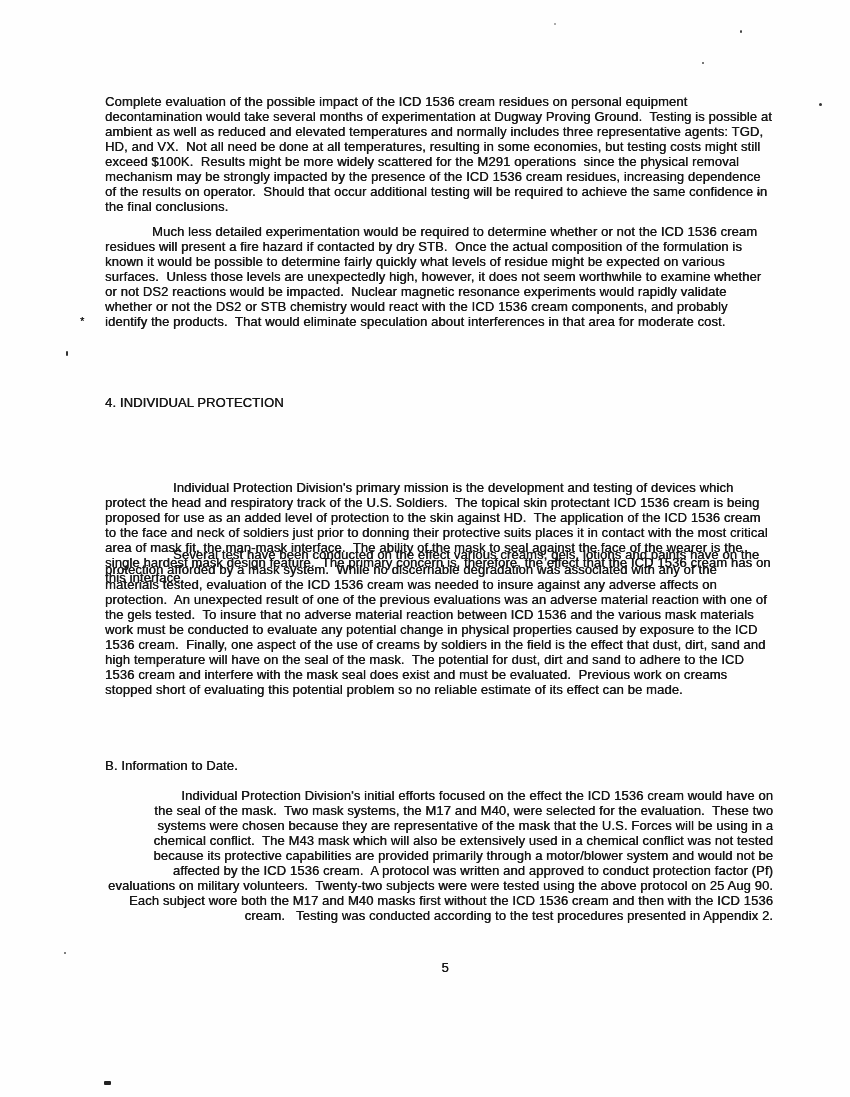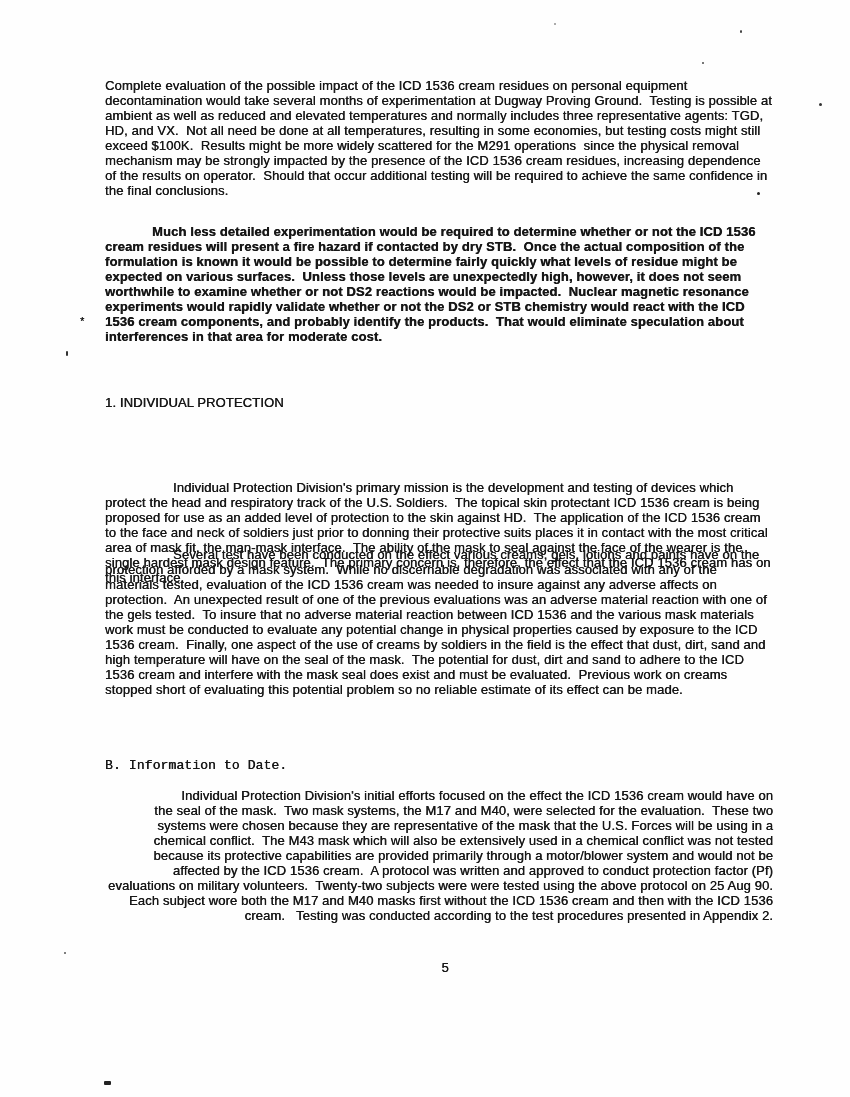--- a/index.html
+++ b/index.html
@@ -23,27 +23,27 @@
     margin: 0;
     font-size: 13px;
     line-height: 15px;
     letter-spacing: 0.12px;
     white-space: pre-wrap;
     text-shadow: 0.35px 0 0 currentColor;
   }
   .indent-sm { text-indent: 47px; }
   .indent-lg { text-indent: 68px; }
 
-  .p1 { top: 78px; }
-  .p2 { top: 224px; font-weight: bold; }
+  .p1 { top: 94px; }
+  .p2 { top: 224px; }
   .h-sec4 { top: 395px; }
   .h-subA { top: 424px; }
   .p3 { top: 456px; margin-top: 24px; }
   .p4 { top: 547px; }
-  .h-subB { top: 758px; font-family: Liberation Mono, monospace; }
+  .h-subB { top: 758px; }
   .p5 { top: 788px; text-align: right; }
 
   .page-number {
     position: absolute;
     top: 960px;
     left: 105px;
     width: 680px;
     margin: 0;
     text-align: center;
     font-size: 13px;
@@ -83,21 +83,21 @@
   <span class="speck s6"></span>
   <span class="speck s7"></span>
   <span class="speck s8"></span>
 
   <p class="txt p1">Complete evaluation of the possible impact of the ICD 1536 cream residues on personal equipment decontamination would take several months of experimentation at Dugway Proving Ground.  Testing is possible at ambient as well as reduced and elevated temperatures and normally includes three representative agents: TGD, HD, and VX.  Not all need be done at all temperatures, resulting in some economies, but testing costs might still exceed $100K.  Results might be more widely scattered for the M291 operations  since the physical removal mechanism may be strongly impacted by the presence of the ICD 1536 cream residues, increasing dependence of the results on operator.  Should that occur additional testing will be required to achieve the same confidence in the final conclusions.</p>
 
   <p class="txt p2 indent-sm">Much less detailed experimentation would be required to determine whether or not the ICD 1536 cream residues will present a fire hazard if contacted by dry STB.  Once the actual composition of the formulation is known it would be possible to determine fairly quickly what levels of residue might be expected on various surfaces.  Unless those levels are unexpectedly high, however, it does not seem worthwhile to examine whether or not DS2 reactions would be impacted.  Nuclear magnetic resonance experiments would rapidly validate whether or not the DS2 or STB chemistry would react with the ICD 1536 cream components, and probably identify the products.  That would eliminate speculation about interferences in that area for moderate cost.</p>
 
   <span class="margin-asterisk">*</span>
 
-  <p class="txt h-sec4">1. INDIVIDUAL PROTECTION</p>
+  <p class="txt h-sec4">4. INDIVIDUAL PROTECTION</p>
 
 
   <p class="txt p3 indent-lg">Individual Protection Division's primary mission is the development and testing of devices which protect the head and respiratory track of the U.S. Soldiers.  The topical skin protectant ICD 1536 cream is being proposed for use as an added level of protection to the skin against HD.  The application of the ICD 1536 cream to the face and neck of soldiers just prior to donning their protective suits places it in contact with the most critical area of mask fit, the man-mask interface.  The ability of the mask to seal against the face of the wearer is the single hardest mask design feature.  The primary concern is, therefore, the effect that the ICD 1536 cream has on this interface.</p>
 
   <p class="txt p4 indent-lg">Several test have been conducted on the effect various creams, gels, lotions and paints have on the protection afforded by a mask system.  While no discernable degradation was associated with any of the materials tested, evaluation of the ICD 1536 cream was needed to insure against any adverse affects on protection.  An unexpected result of one of the previous evaluations was an adverse material reaction with one of the gels tested.  To insure that no adverse material reaction between ICD 1536 and the various mask materials work must be conducted to evaluate any potential change in physical properties caused by exposure to the ICD 1536 cream.  Finally, one aspect of the use of creams by soldiers in the field is the effect that dust, dirt, sand and high temperature will have on the seal of the mask.  The potential for dust, dirt and sand to adhere to the ICD 1536 cream and interfere with the mask seal does exist and must be evaluated.  Previous work on creams stopped short of evaluating this potential problem so no reliable estimate of its effect can be made.</p>
 
   <p class="txt h-subB">B. Information to Date.</p>
 
   <p class="txt p5 indent-lg">Individual Protection Division's initial efforts focused on the effect the ICD 1536 cream would have on the seal of the mask.  Two mask systems, the M17 and M40, were selected for the evaluation.  These two systems were chosen because they are representative of the mask that the U.S. Forces will be using in a chemical conflict.  The M43 mask which will also be extensively used in a chemical conflict was not tested because its protective capabilities are provided primarily through a motor/blower system and would not be affected by the ICD 1536 cream.  A protocol was written and approved to conduct protection factor (Pf) evaluations on military volunteers.  Twenty-two subjects were were tested using the above protocol on 25 Aug 90.  Each subject wore both the M17 and M40 masks first without the ICD 1536 cream and then with the ICD 1536 cream.   Testing was conducted according to the test procedures presented in Appendix 2.</p>
 

